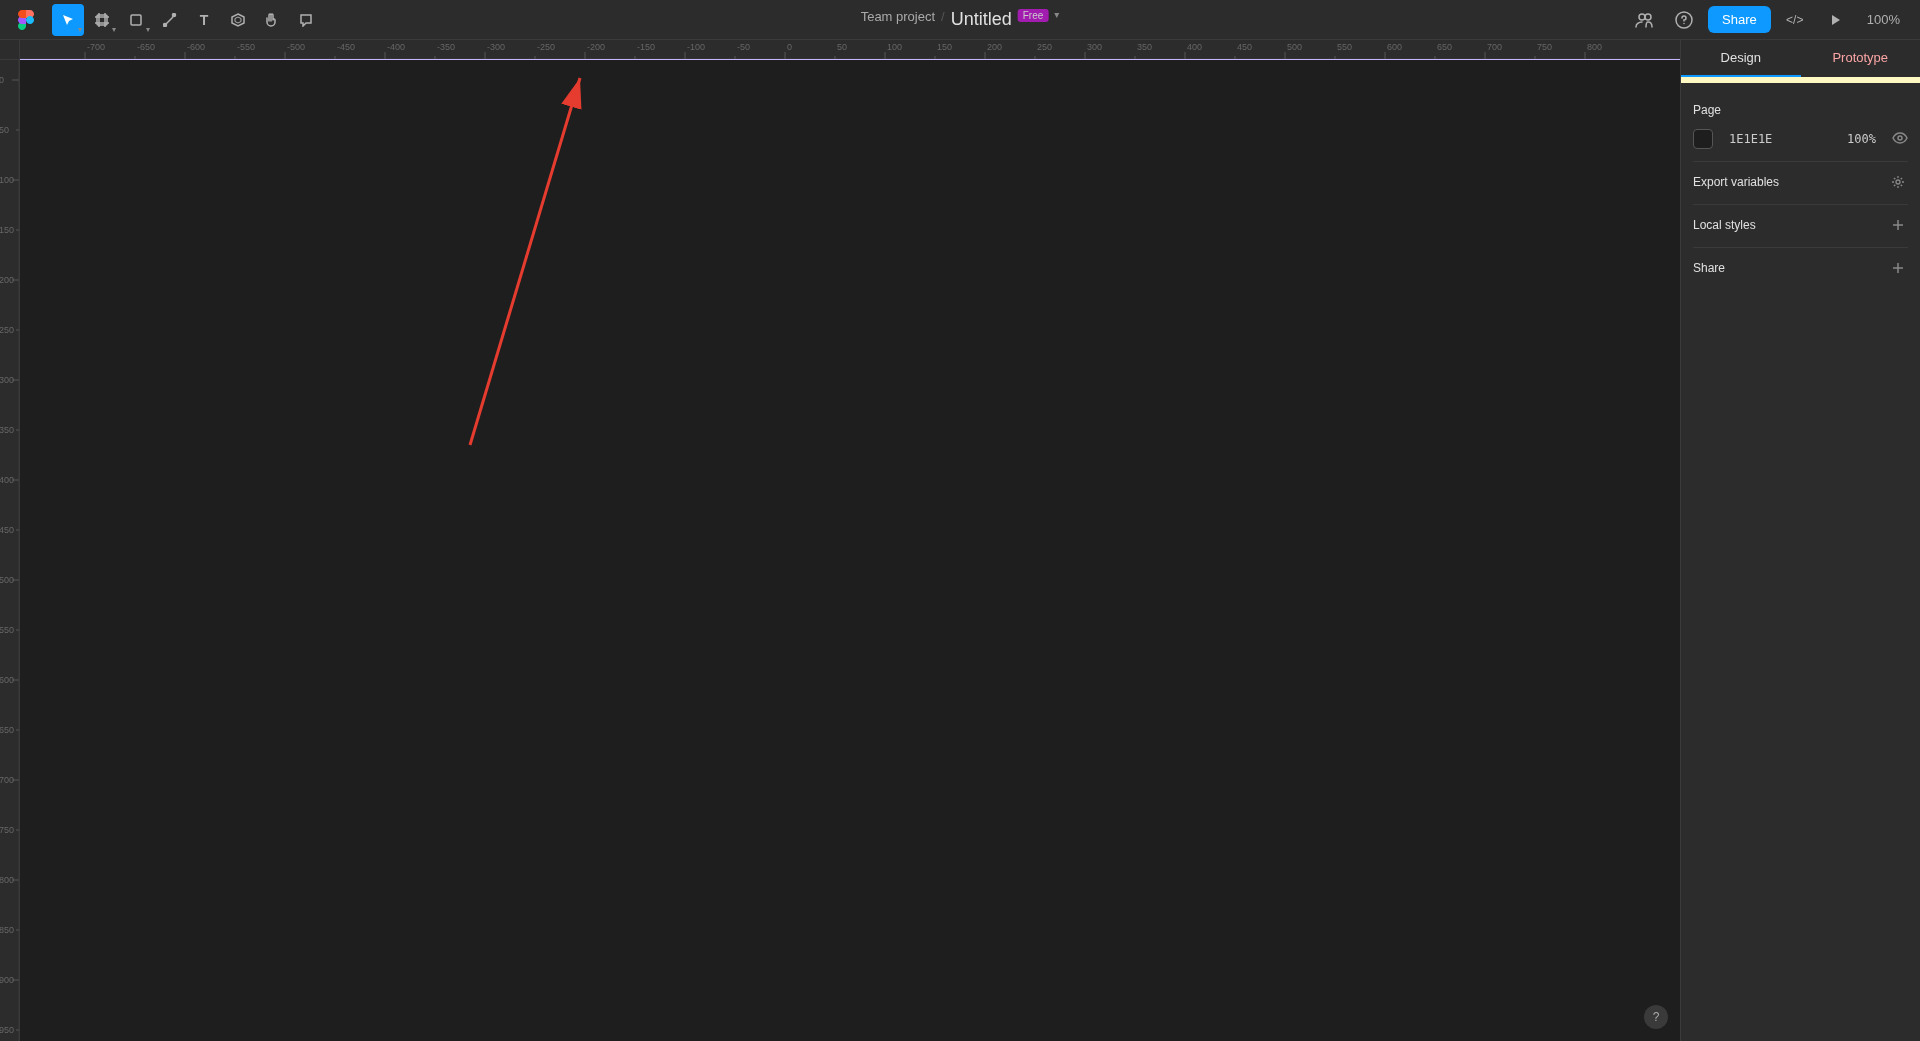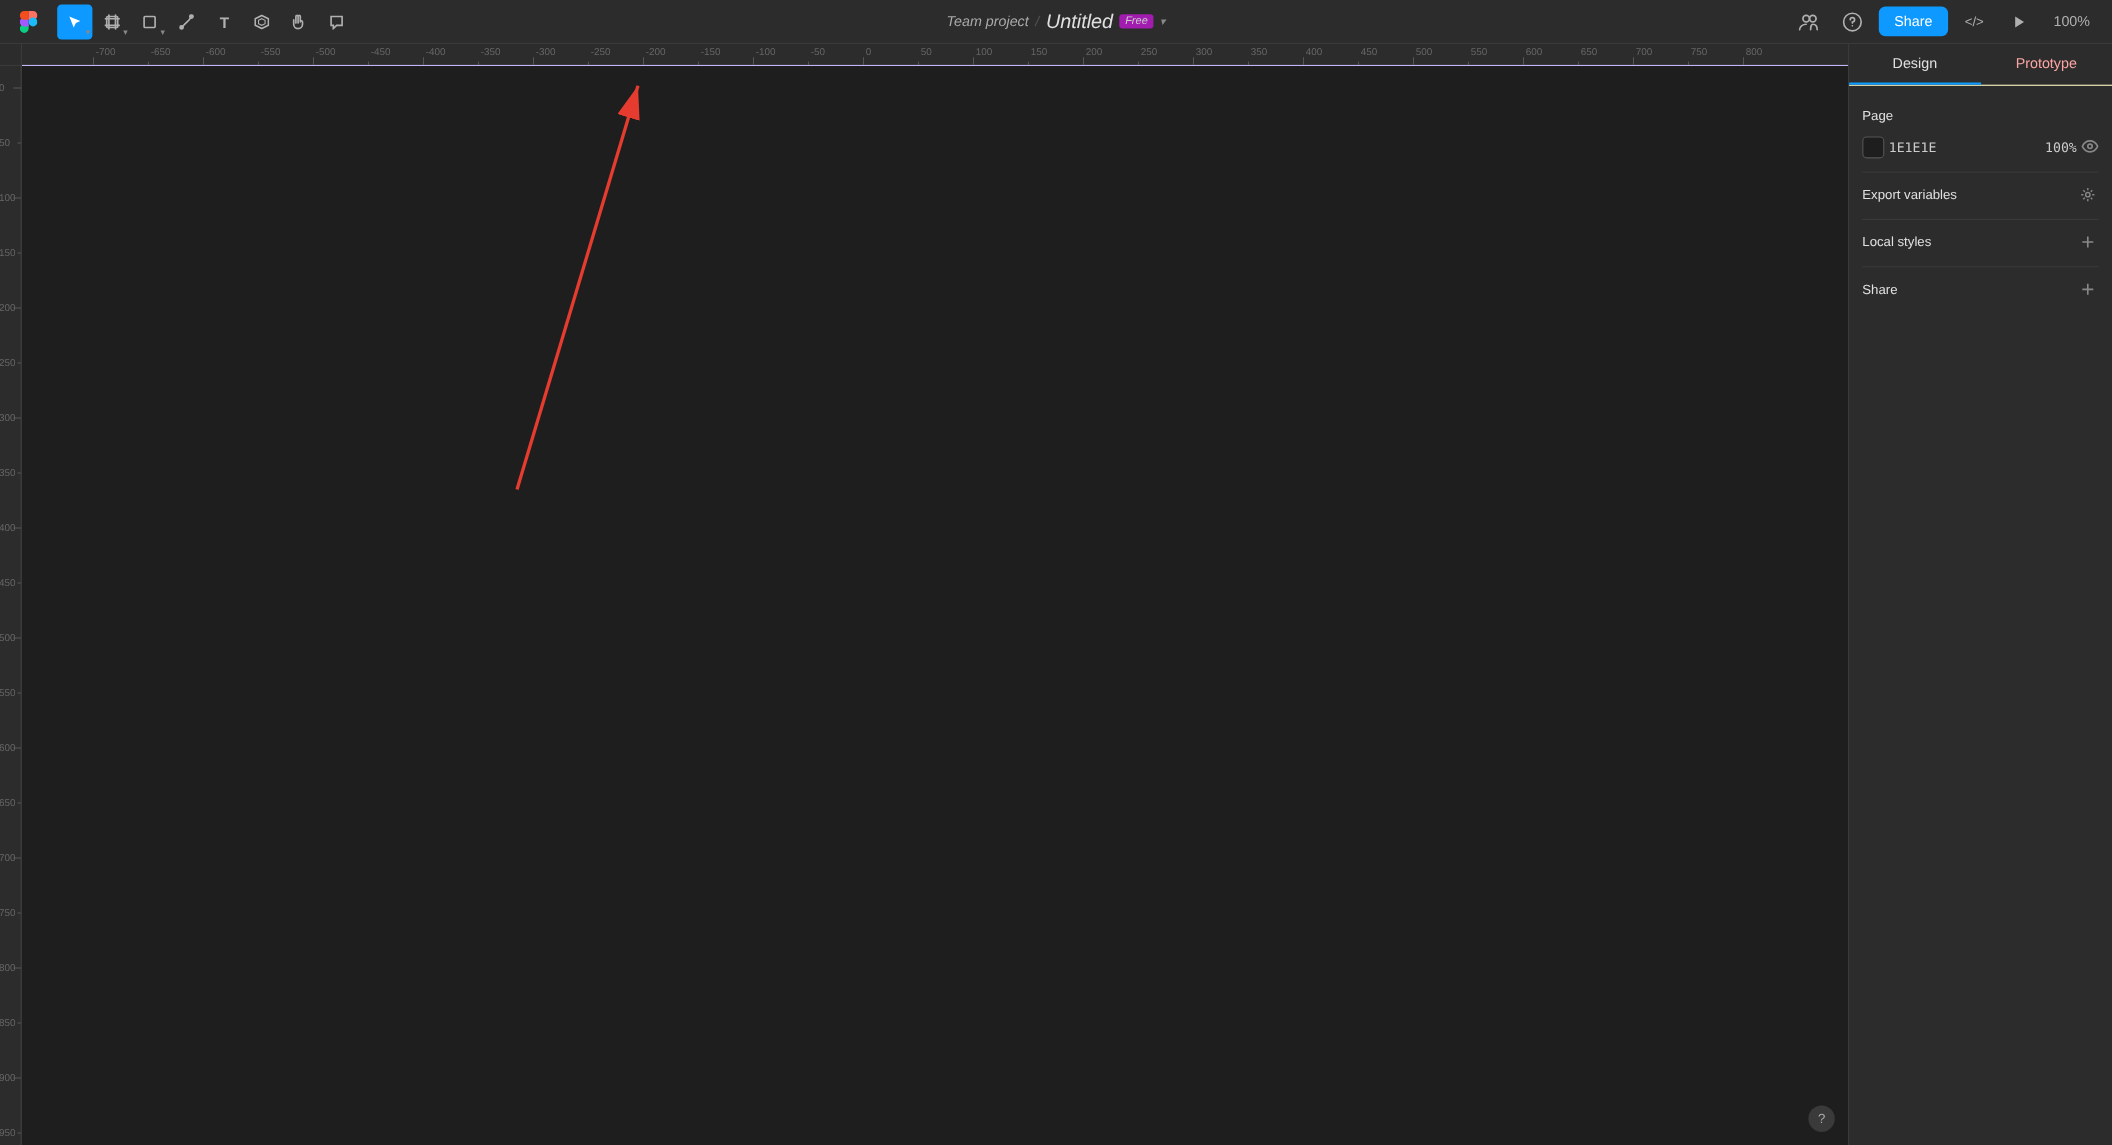--- a/index.html
+++ b/index.html
@@ -62,26 +62,25 @@
     .tool-btn .chevron {
       font-size: 8px;
       position: absolute;
       bottom: 2px;
       right: 2px;
       color: #888;
     }
 
     .topbar-center {
       display: flex;
-      align-items: center;
+      align-items: flex-start;
       gap: 6px;
       position: absolute;
       left: 50%;
       transform: translateX(-50%);
-      font-style: italic;
     }
     .project-name {
       color: #aaa;
       font-size: 13px;
     }
     .separator {
       color: #555;
       font-size: 13px;
     }
     .file-name {
@@ -248,21 +247,21 @@
     .right-panel {
       width: 240px;
       background: #2c2c2c;
       border-left: 1px solid #3a3a3a;
       display: flex;
       flex-direction: column;
       flex-shrink: 0;
     }
     .panel-tabs {
       display: flex;
-      border-bottom: 1px solid #fef9c3;
+      border-bottom: 6px solid #fef9c3;
     }
     .panel-tab {
       flex: 1;
       padding: 10px 0;
       text-align: center;
       font-size: 13px;
       color: #fca5a5;
       cursor: pointer;
       border-bottom: 2px solid transparent;
     }
@@ -300,21 +299,21 @@
       display: flex;
       align-items: center;
       justify-content: center;
       border-radius: 3px;
     }
 
     
     .page-info-row {
       display: flex;
       align-items: center;
-      gap: 4px;
+      gap: 16px;
       padding: 4px 0 8px;
     }
     .color-swatch {
       width: 20px;
       height: 20px;
       border-radius: 4px;
       background: #1e1e1e;
       border: 1px solid #555;
       cursor: pointer;
       flex-shrink: 0;

